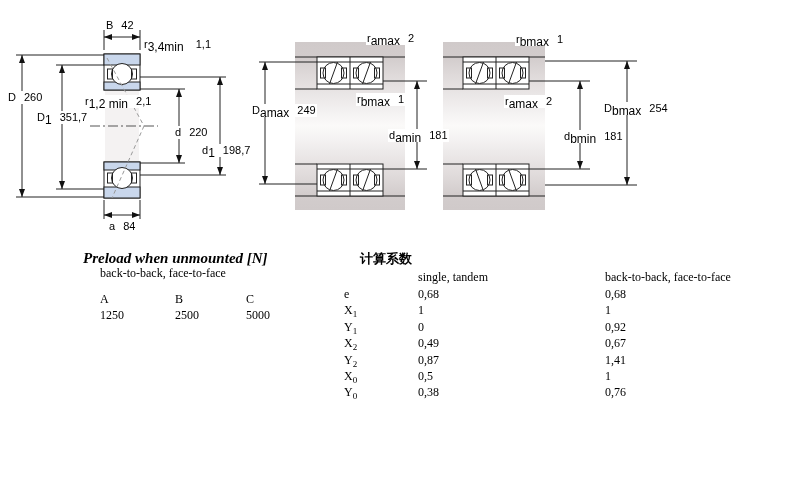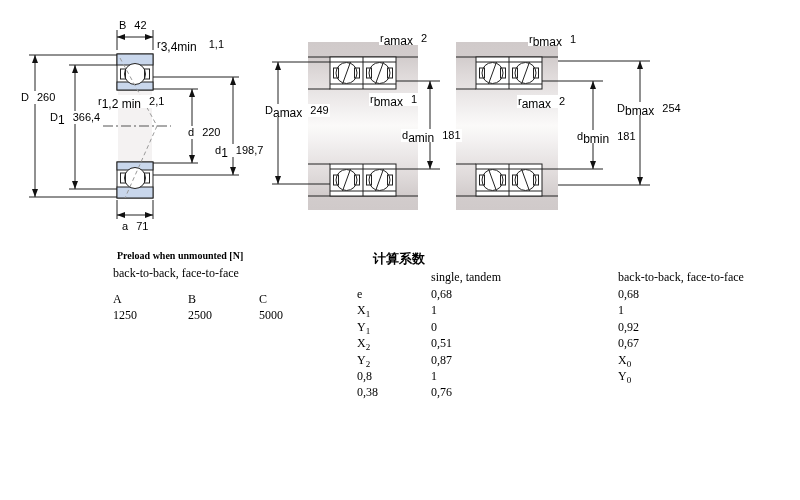--- a/index.html
+++ b/index.html
@@ -1,26 +1,26 @@
 <!DOCTYPE html>
 <html><head>
 <meta charset="utf-8">
 <style>
   html,body{margin:0;padding:0;}
   .page{position:relative;width:741px;height:500px;background:#fff;overflow:hidden;
-        font-family:"Liberation Sans",sans-serif;color:#000;margin-left:13px;}
+        font-family:"Liberation Sans",sans-serif;color:#000;}
   .drawing-svg{position:absolute;left:0;top:0;}
   .dlabel{position:absolute;font-size:11px;white-space:nowrap;background:#fff;
           padding:0 1px;line-height:13px;color:#000;}
   .dlabel sub{font-size:12px;line-height:8px;}
   .dlabel .val{margin-left:8px;}
   .dlabel .val-wide{margin-left:12px;}
   
   .ser{font-family:"Liberation Serif",serif;}
-  .preload-title{position:absolute;left:104px;top:250px;font-size:10px;font-weight:bold;}
+  .preload-title{position:absolute;left:83px;top:250px;font-size:15px;font-weight:bold;font-style:italic;}
   .preload-sub{position:absolute;left:100px;top:266px;font-size:12px;}
   .preload-grid{position:absolute;left:100px;top:291px;display:grid;
                 grid-template-columns:75px 71px 70px;font-size:12px;line-height:16px;}
   .factors-title{position:absolute;left:360px;top:250px;font-size:13px;font-weight:bold;}
   .factors-h1{position:absolute;left:418px;top:270px;font-size:12px;}
   .factors-h2{position:absolute;left:605px;top:270px;font-size:12px;}
   .factors-rows{position:absolute;left:344px;top:287px;display:grid;
                 grid-template-columns:74px 187px 160px;font-size:12px;line-height:15.5px;}
   .factors-rows sub{font-size:9px;line-height:9px;}
 </style>
@@ -178,24 +178,24 @@
       <line x1="627" y1="61" x2="627" y2="185" marker-start="url(#arr)" marker-end="url(#arr)"></line>
 
       <line x1="580" y1="81" x2="580" y2="169" marker-start="url(#arr)" marker-end="url(#arr)"></line>
     </g>
   </svg>
 
   <div class="dlabel" style="left:105px;top:19px"><span>B</span><sub></sub><span class="val">42</span></div>
   <div class="dlabel" style="left:143px;top:38px"><span>r</span><sub>3,4min</sub><span class="val-wide">1,1</span></div>
   <div class="dlabel" style="left:7px;top:91px"><span>D</span><sub></sub><span class="val">260</span></div>
   <div class="dlabel" style="left:84px;top:95px"><span>r</span><sub>1,2 min</sub><span class="val">2,1</span></div>
-  <div class="dlabel" style="left:36px;top:111px"><span>D</span><sub>1</sub><span class="val">366,4</span></div>
+  <div class="dlabel" style="left:36px;top:111px"><span>D</span><sub>1</sub><span class="val">351,7</span></div>
   <div class="dlabel" style="left:174px;top:126px"><span>d</span><sub></sub><span class="val">220</span></div>
   <div class="dlabel" style="left:201px;top:144px"><span>d</span><sub>1</sub><span class="val">198,7</span></div>
-  <div class="dlabel" style="left:108px;top:220px"><span>a</span><sub></sub><span class="val">71</span></div>
+  <div class="dlabel" style="left:108px;top:220px"><span>a</span><sub></sub><span class="val">84</span></div>
 
   <div class="dlabel" style="left:366px;top:32px"><span>r</span><sub>amax</sub><span class="val">2</span></div>
   <div class="dlabel" style="left:356px;top:93px"><span>r</span><sub>bmax</sub><span class="val">1</span></div>
   <div class="dlabel" style="left:251px;top:104px"><span>D</span><sub>amax</sub><span class="val">249</span></div>
   <div class="dlabel" style="left:388px;top:129px"><span>d</span><sub>amin</sub><span class="val">181</span></div>
 
   <div class="dlabel" style="left:515px;top:33px"><span>r</span><sub>bmax</sub><span class="val">1</span></div>
   <div class="dlabel" style="left:504px;top:95px"><span>r</span><sub>amax</sub><span class="val">2</span></div>
   <div class="dlabel" style="left:603px;top:102px"><span>D</span><sub>bmax</sub><span class="val">254</span></div>
   <div class="dlabel" style="left:563px;top:130px"><span>d</span><sub>bmin</sub><span class="val">181</span></div>
@@ -221,28 +221,29 @@
 
     <div><span>X</span><sub>1</sub></div>
     <div>1</div>
     <div>1</div>
 
     <div><span>Y</span><sub>1</sub></div>
     <div>0</div>
     <div>0,92</div>
 
     <div><span>X</span><sub>2</sub></div>
-    <div>0,51</div>
+    <div>0,49</div>
     <div>0,67</div>
 
     <div><span>Y</span><sub>2</sub></div>
     <div>0,87</div>
+    <div>1,41</div>
 
     <div><span>X</span><sub>0</sub></div>
-    <div>0,8</div>
+    <div>0,5</div>
     <div>1</div>
 
     <div><span>Y</span><sub>0</sub></div>
     <div>0,38</div>
     <div>0,76</div>
   </div>
 
 </div>
 
 </body></html>

